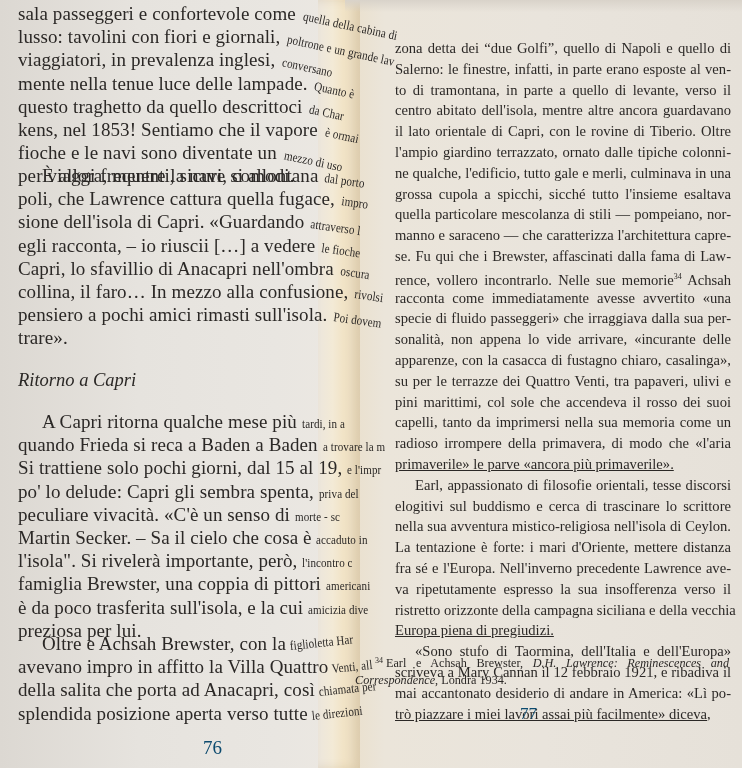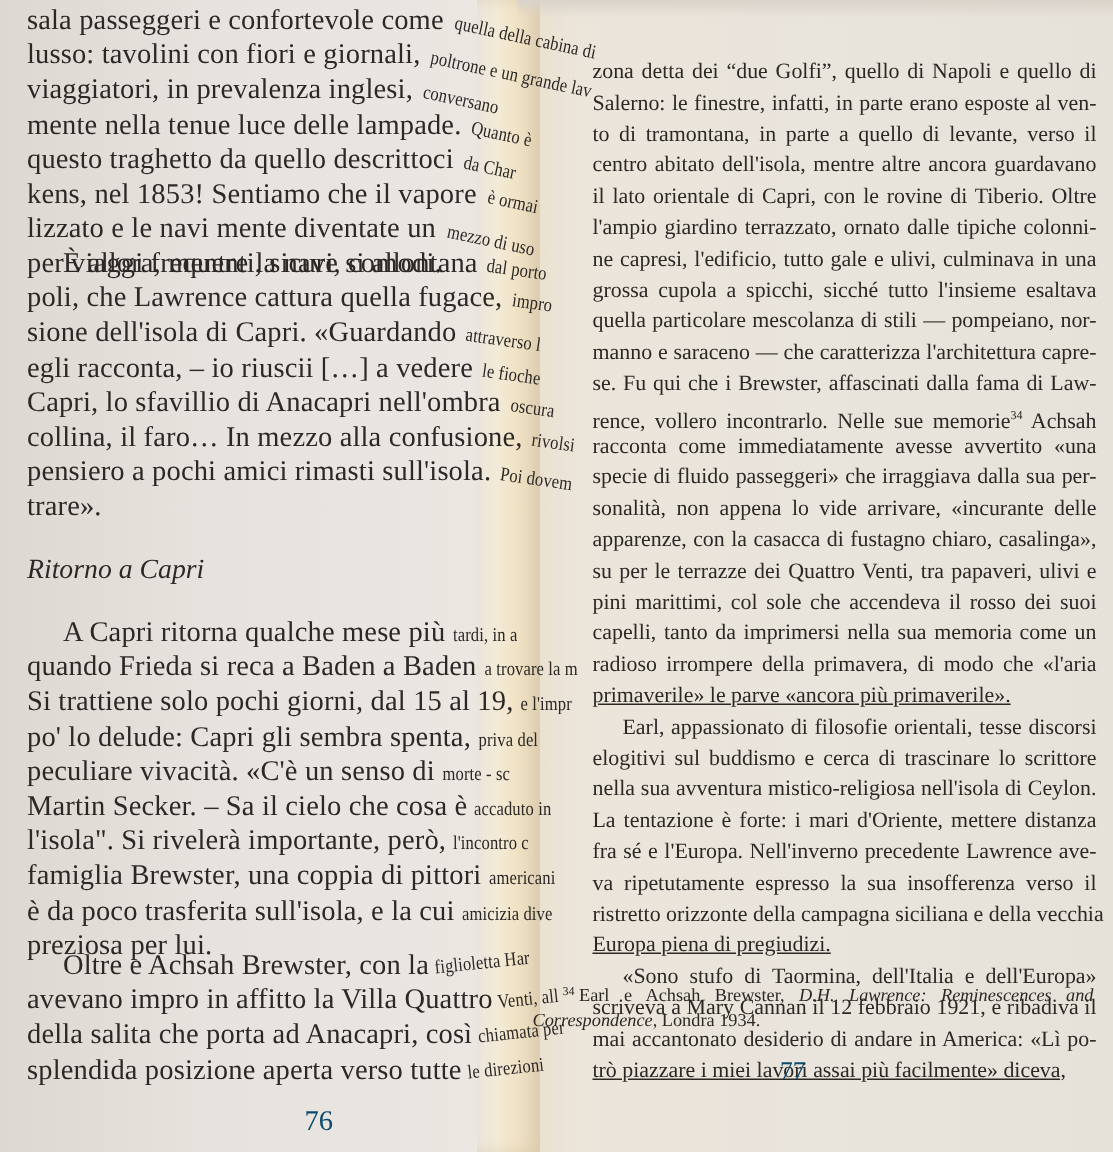--- a/index.html
+++ b/index.html
@@ -68,21 +68,21 @@
   <div class="top-shadow"></div>
 
   <div class="lines left-lines" id="left-lines">
       <div style="position: absolute; top: 2px; left: 0px;">
         <div class="ln"><span>sala passeggeri e confortevole come </span><span class="tail" style="transform: rotate(12deg) scaleX(0.85);">quella della cabina di</span></div>
         <div class="ln"><span>lusso: tavolini con fiori e giornali, </span><span class="tail" style="transform: rotate(12deg) scaleX(0.85);">poltrone e un grande lav</span></div>
         <div class="ln"><span>viaggiatori, in prevalenza inglesi, </span><span class="tail" style="transform: rotate(12deg) scaleX(0.85);">conversano</span></div>
         <div class="ln"><span>mente nella tenue luce delle lampade. </span><span class="tail" style="transform: rotate(12deg) scaleX(0.85);">Quanto è</span></div>
         <div class="ln"><span>questo traghetto da quello descrittoci </span><span class="tail" style="transform: rotate(12deg) scaleX(0.85);">da Char</span></div>
         <div class="ln"><span>kens, nel 1853! Sentiamo che il vapore </span><span class="tail" style="transform: rotate(12deg) scaleX(0.85);">è ormai</span></div>
-        <div class="ln"><span>lizzato e le navi mente diventate un </span><span class="tail" style="transform: rotate(12deg) scaleX(0.85);">mezzo di uso</span></div>
+        <div class="ln"><span>fioche e le navi sono diventate un </span><span class="tail" style="transform: rotate(12deg) scaleX(0.85);">mezzo di uso</span></div>
         <div class="ln"><span>per viaggi frequenti, sicuri, comodi.</span></div>
       </div>
       <div style="position: absolute; top: 164px; left: 0px;">
         <div class="ln indent"><span>È allora, mentre la nave si allontana </span><span class="tail" style="transform: rotate(8deg) scaleX(0.85);">dal porto</span></div>
         <div class="ln"><span>poli, che Lawrence cattura quella fugace, </span><span class="tail" style="transform: rotate(8deg) scaleX(0.85);">impro</span></div>
         <div class="ln"><span>sione dell'isola di Capri. «Guardando </span><span class="tail" style="transform: rotate(8deg) scaleX(0.85);">attraverso l</span></div>
         <div class="ln"><span>egli racconta, – io riuscii […] a vedere </span><span class="tail" style="transform: rotate(8deg) scaleX(0.85);">le fioche</span></div>
         <div class="ln"><span>Capri, lo sfavillio di Anacapri nell'ombra </span><span class="tail" style="transform: rotate(8deg) scaleX(0.85);">oscura</span></div>
         <div class="ln"><span>collina, il faro… In mezzo alla confusione, </span><span class="tail" style="transform: rotate(8deg) scaleX(0.85);">rivolsi</span></div>
         <div class="ln"><span>pensiero a pochi amici rimasti sull'isola. </span><span class="tail" style="transform: rotate(8deg) scaleX(0.85);">Poi dovem</span></div>
@@ -110,21 +110,21 @@
   <div class="heading-italic">Ritorno a Capri</div>
   <div class="page-num left">76</div>
 
   <div class="lines right-lines" id="right-lines">
       <div class="ln">zona detta dei “due Golfi”, quello di Napoli e quello di</div>
       <div class="ln">Salerno: le finestre, infatti, in parte erano esposte al ven-</div>
       <div class="ln">to di tramontana, in parte a quello di levante, verso il</div>
       <div class="ln">centro abitato dell'isola, mentre altre ancora guardavano</div>
       <div class="ln">il lato orientale di Capri, con le rovine di Tiberio. Oltre</div>
       <div class="ln">l'ampio giardino terrazzato, ornato dalle tipiche colonni-</div>
-      <div class="ln">ne capresi, l'edificio, tutto gale e ulivi, culminava in una</div>
+      <div class="ln">ne qualche, l'edificio, tutto gale e merli, culminava in una</div>
       <div class="ln">grossa cupola a spicchi, sicché tutto l'insieme esaltava</div>
       <div class="ln">quella particolare mescolanza di stili — pompeiano, nor-</div>
       <div class="ln">manno e saraceno — che caratterizza l'architettura capre-</div>
       <div class="ln">se. Fu qui che i Brewster, affascinati dalla fama di Law-</div>
       <div class="ln"><span>rence, vollero incontrarlo. Nelle sue memorie</span><span class="sup">34</span><span> Achsah</span></div>
       <div class="ln">racconta come immediatamente avesse avvertito «una</div>
       <div class="ln">specie di fluido passeggeri» che irraggiava dalla sua per-</div>
       <div class="ln">sonalità, non appena lo vide arrivare, «incurante delle</div>
       <div class="ln">apparenze, con la casacca di fustagno chiaro, casalinga»,</div>
       <div class="ln">su per le terrazze dei Quattro Venti, tra papaveri, ulivi e</div>

